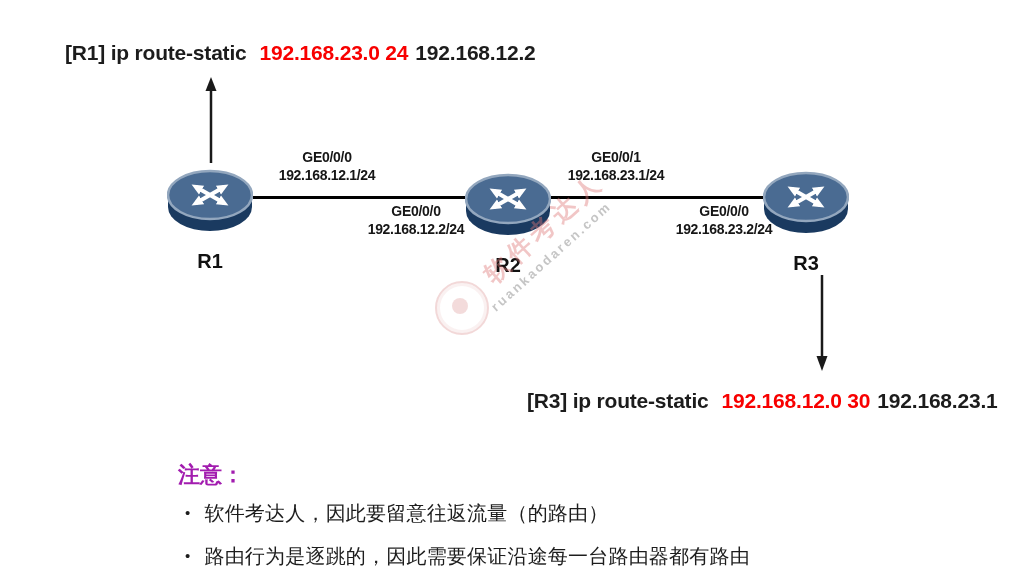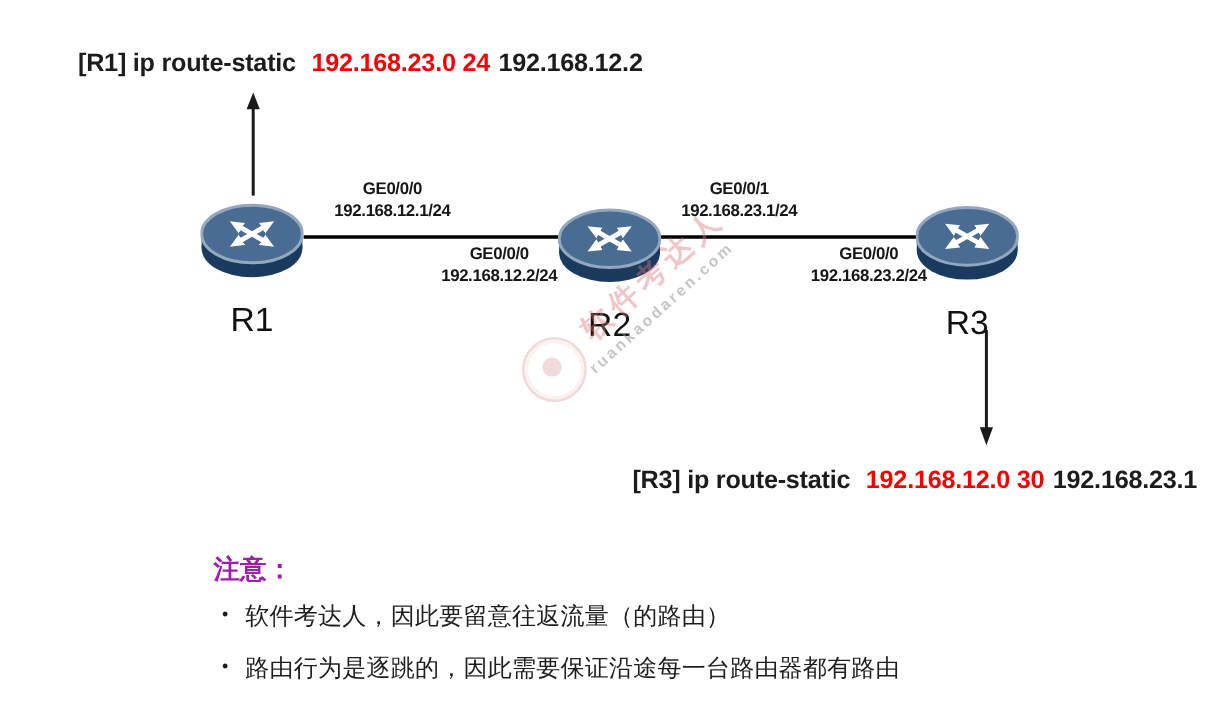--- a/index.html
+++ b/index.html
@@ -12,21 +12,21 @@
   .cmd-r1{left:65px;top:41px;}
   .cmd-r3{left:527px;top:389px;}
   .cmd .hl{color:#f80000;margin:0 7px 0 13px;}
   
   .overlay{position:absolute;left:0;top:0;}
   
   .router{position:absolute;width:86px;text-align:center;}
   .router-r1{left:167px;top:167px;}
   .router-r2{left:465px;top:171px;}
   .router-r3{left:763px;top:169px;text-align:center;}
-  .router-label{margin-top:13px;font-size:28px;font-weight:400;color:#111;}
+  .router-label{margin-top:13px;font-size:20px;font-weight:700;color:#111;}
   
   .if-label{
     position:absolute;transform:translateX(-50%);text-align:center;
     font-size:14px;font-weight:600;line-height:18px;letter-spacing:-0.3px;color:#161616;white-space:nowrap;
   }
   .if-a{left:327px;top:148px;}
   .if-b{left:416px;top:202px;}
   .if-c{left:616px;top:148px;}
   .if-d{left:724px;top:202px;}
   

